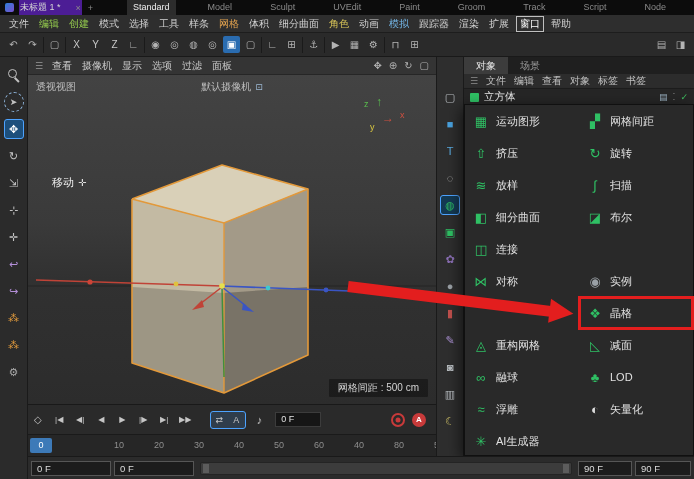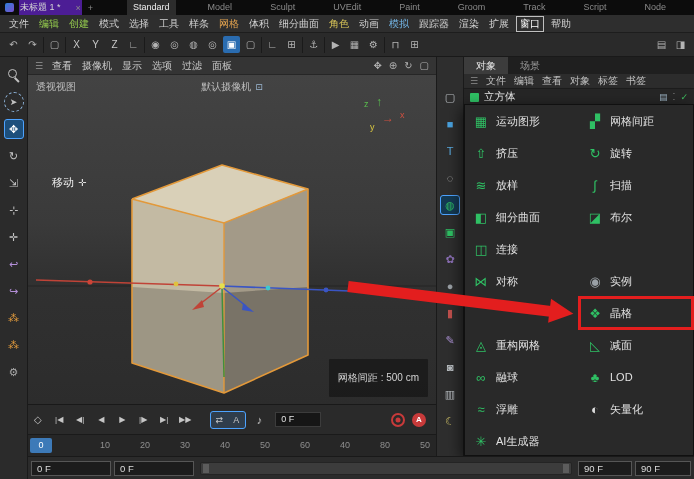--- a/index.html
+++ b/index.html
@@ -52,40 +52,40 @@
   .vp-camera{position:absolute;left:50%;top:5px;transform:translateX(-50%);font-size:10px;color:#bdbdbd;display:flex;gap:4px;align-items:center;text-align:center;}
   .cam-icon{color:#9dbad5;font-size:9px;}
   .vp-hud{position:absolute;right:26px;top:24px;width:48px;height:40px;font-size:9px;}
   .hud-z{position:absolute;left:2px;top:0;color:#5abf4f;}
   .hud-up{position:absolute;left:14px;top:-4px;color:#5abf4f;font-size:12px;}
   .hud-arrow-x{position:absolute;left:20px;top:12px;color:#d05040;font-size:12px;}
   .hud-x{position:absolute;left:38px;top:11px;color:#d05040;}
   .hud-y{position:absolute;left:8px;top:23px;color:#d8c640;}
   .vp-tool-hint{position:absolute;left:8px;top:100px;display:flex;align-items:center;gap:4px;font-size:11px;color:#f2f2f2;margin-left:16px;}
   .hint-icon{color:#dcdcdc;font-size:10px;}
-  .vp-grid-label{position:absolute;right:8px;bottom:7px;background:rgba(18,18,18,.62);padding:12px 9px;font-size:10px;color:#d2d2d2;border-radius:1px;}
+  .vp-grid-label{position:absolute;right:8px;bottom:7px;background:rgba(18,18,18,.62);padding:2px 9px;font-size:10px;color:#d2d2d2;border-radius:1px;}
 
   
   #transport{left:28px;top:404px;width:408px;height:30px;background:#2a2a2a;border-top:1px solid #191919;display:flex;align-items:center;padding:0 6px;gap:3px;}
   .tr-key{color:#c2c2c2;font-size:10px;margin-right:5px;}
   .tr-btns{display:flex;gap:2px;}
   .tr-btn{min-width:19px;height:18px;line-height:18px;text-align:center;font-size:8px;color:#c6c6c6;}
   .tr-loopgrp{display:flex;margin-left:12px;border:1px solid #4da3ff;border-radius:3px;background:rgba(70,130,200,.22);}
   .tr-loopgrp .tr-btn{min-width:17px;font-size:9px;height:16px;line-height:16px;}
   .tr-audio{margin-left:8px;color:#c6c6c6;font-size:11px;}
   .tr-frame{margin-left:10px;width:46px;height:15px;background:#161616;border:1px solid #3c3c3c;color:#e2e2e2;font-size:9px;line-height:13px;padding:0 5px;}
   .tr-right{margin-left:auto;display:flex;gap:7px;margin-right:4px;align-items:center;}
   .rec{width:14px;height:14px;border:2px solid #c83a3a;border-radius:50%;position:relative;display:inline-block;}
   .rec::after{content:"";position:absolute;left:50%;top:50%;transform:translate(-50%,-50%);width:5px;height:5px;background:#c83a3a;border-radius:50%;}
   .autokey{width:14px;height:14px;border-radius:50%;background:#c83a3a;color:#fff;font-size:8px;line-height:14px;text-align:center;font-weight:bold;}
 
   
   #ruler{left:28px;top:434px;width:408px;height:22px;background:#262626;border-top:1px solid #1a1a1a;}
   #ruler-nums{position:absolute;left:72px;top:5px;width:344px;display:flex;justify-content:space-between;}
-  .ruler-num{width:24px;text-align:left;font-size:9px;color:#8f8f8f;}
+  .ruler-num{width:24px;text-align:right;font-size:9px;color:#8f8f8f;}
   .ruler-marker{position:absolute;left:2px;top:3px;width:22px;height:15px;background:#3d7ab8;border-radius:2px;color:#fff;font-size:9px;line-height:15px;text-align:center;}
 
   
   #bottombar{left:28px;top:456px;width:666px;height:23px;background:#2b2b2b;border-top:1px solid #191919;display:flex;align-items:center;padding:0 3px;gap:3px;z-index:30;}
   .ffield{height:15px;background:#1c1c1c;border:1px solid #565656;color:#ddd;font-size:9.5px;line-height:13px;padding:0 5px;}
   .f1{width:80px;} .f3{width:54px;} .f4{width:56px;}
   .range-track{flex:1;height:13px;margin:0 3px;background:#3c3c3c;border:1px solid #242424;border-radius:2px;position:relative;}
   .range-track::before,.range-track::after{content:"";position:absolute;top:1px;width:6px;height:9px;background:#5c5c5c;}
   .range-track::before{left:2px;} .range-track::after{right:2px;}
 

